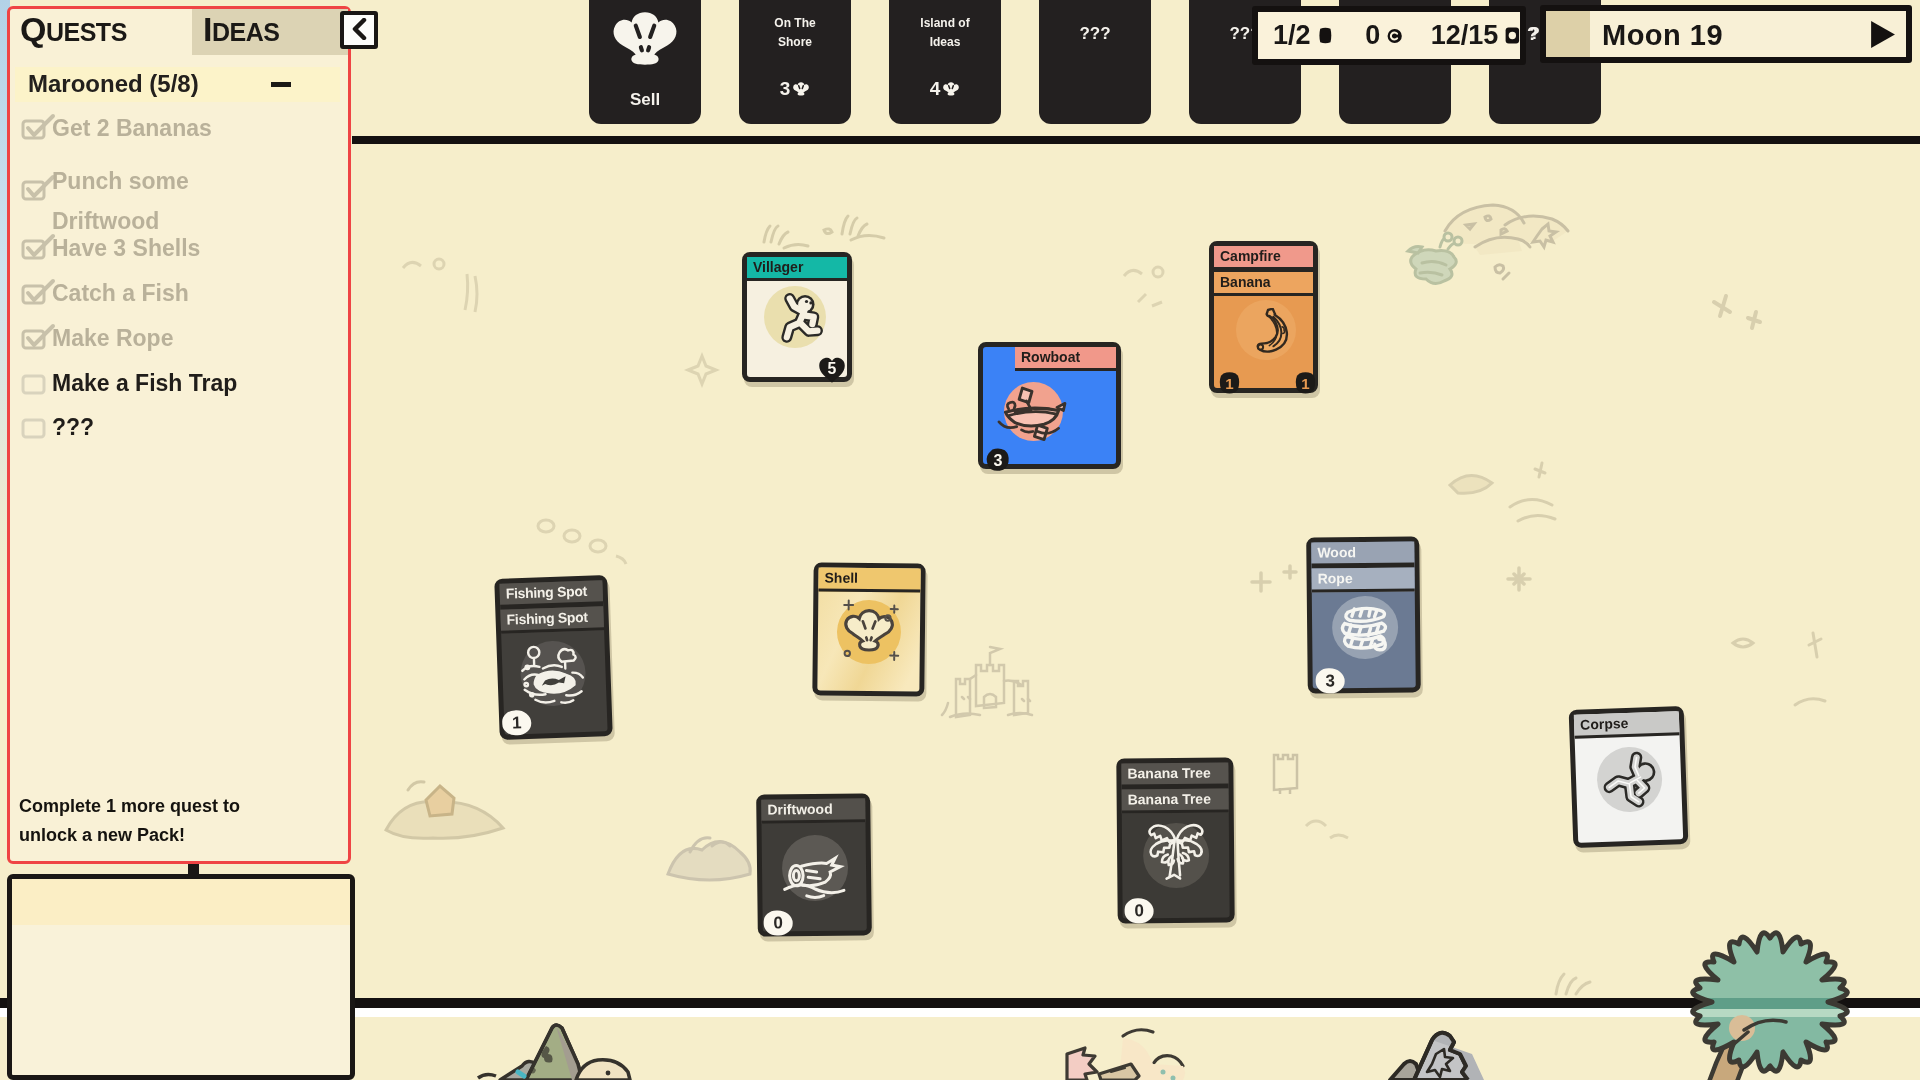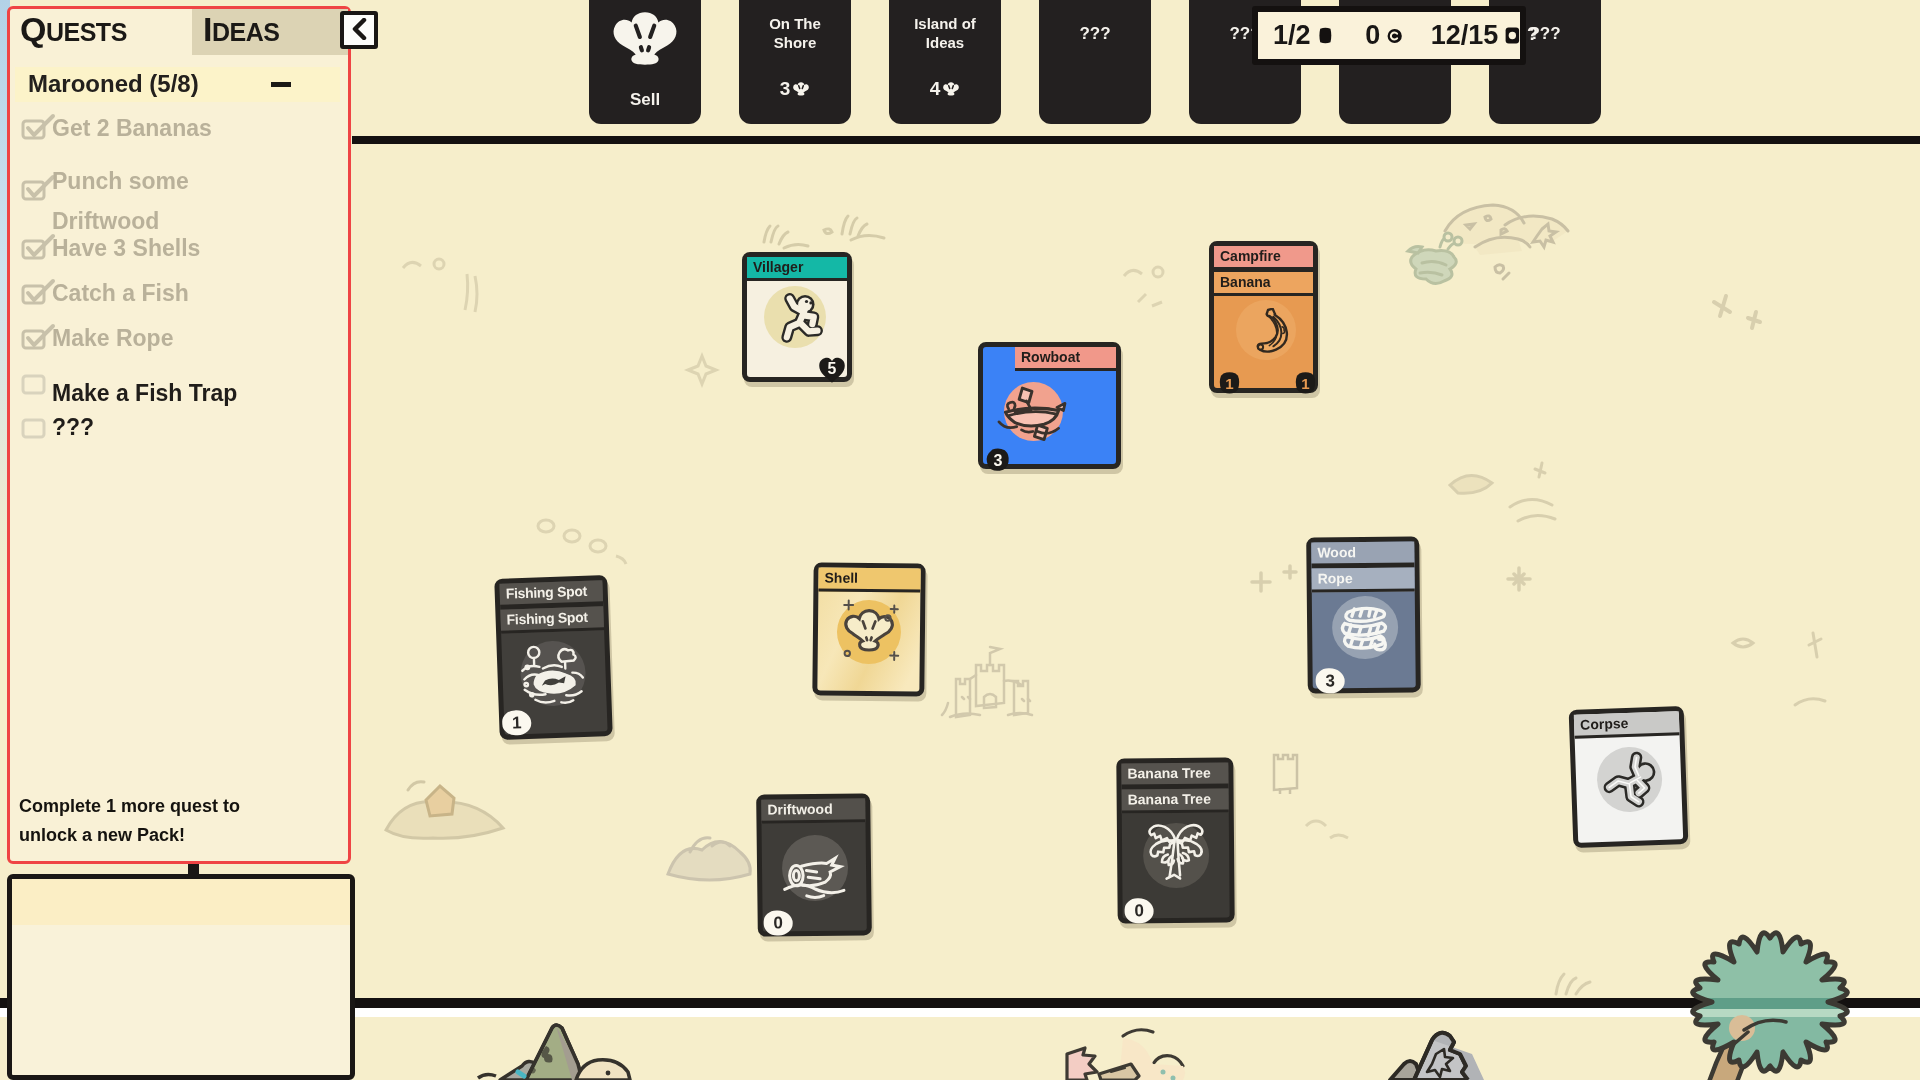--- a/index.html
+++ b/index.html
@@ -1,21 +1,21 @@
 <!DOCTYPE html>
 <html><head>
 <meta charset="utf-8">
 <style>
   html,body{margin:0;padding:0;}
   #stage{position:relative;width:1920px;height:1080px;overflow:hidden;
     background:#f6eecb;font-family:"Liberation Sans",sans-serif;}
   .abs{position:absolute;}
   .topcard{position:absolute;top:-16px;height:140px;width:112px;
     background:#232020;border-radius:12px;color:#f5f2ec;text-align:center;}
-  .topcard .t{font-weight:bold;font-size:15px;line-height:19px;margin-top:30px;}
+  .topcard .t{font-weight:bold;font-size:12px;line-height:19px;margin-top:30px;}
   .gcard{position:absolute;border:5px solid #272522;border-radius:8px;
     box-shadow:2px 5px 0 rgba(90,80,50,0.25);}
   .gcard .hd{height:21px;border-bottom:3px solid #272522;font-size:14px;
     font-weight:bold;line-height:21px;padding-left:6px;white-space:nowrap;overflow:hidden;}
   .gcard .hd2{height:21px;border-bottom:3px solid #272522;
     font-size:14px;font-weight:bold;line-height:21px;padding-left:6px;white-space:nowrap;overflow:hidden;}
   .circ{position:absolute;border-radius:50%;}
   .wbadge{position:absolute;width:29px;height:25px;background:#fbf8ef;
     border-radius:46% 54% 50% 48%;color:#2a2826;font-weight:bold;font-size:17px;
     text-align:center;line-height:25px;}
@@ -95,20 +95,31 @@
     <span style="margin-left:28px;">12/15</span>
 
     <svg width="21" height="25" viewBox="0 0 24 28" style="margin-left:7px;">
         <rect x="1" y="1" width="22" height="26" rx="5" fill="#141110"></rect>
         <circle cx="12" cy="14" r="6" fill="#faf2da"></circle>
       </svg>
   </div>
 
   <div class="abs" style="left:1527px;top:24px;font-size:18px;font-weight:bold;color:#f5f2ec;">?</div>
 
+  <div class="abs" style="left:1540px;top:5px;width:360px;height:46px;background:#f8f0d6;
+    border:6px solid #141110;border-radius:3px;">
+
+    <div class="abs" style="left:0;top:0;width:44px;height:46px;background:#ddd0a8;"></div>
+
+    <div class="abs" style="left:56px;top:8px;font-size:29px;font-weight:bold;letter-spacing:0.5px;color:#191715;">Moon 19</div>
+
+    <svg class="abs" style="right:10px;top:9px;" width="27" height="29" viewBox="0 0 26 28">
+        <path d="M2 1 L25 14 L2 27 Z" fill="#141110"></path>
+      </svg>
+  </div>
 
   <svg class="abs" style="left:756px;top:210px;" width="140" height="52" viewBox="0 0 140 52">
     <g stroke="#d5cca9" stroke-width="3" fill="none" stroke-linecap="round">
       <path d="M8 32 Q10 20 14 16 M15 32 Q18 18 22 16 M23 34 Q27 24 32 22"></path>
       <path d="M28 38 Q40 32 52 36"></path>
       <path d="M86 24 Q88 10 92 6 M94 24 Q97 10 101 8 M102 26 Q106 16 111 14"></path>
       <path d="M95 30 Q110 22 128 28"></path>
       <path d="M68 20 q6 -3 8 2 q-6 4 -8 -2 Z"></path>
     </g>
   </svg>
@@ -571,21 +582,21 @@
 
     <svg class="abs" style="left:10px;top:314px;" width="36" height="28" viewBox="0 0 36 28">
       <rect x="3" y="8" width="21" height="17" rx="3" fill="none" stroke="#c8c1aa" stroke-width="3"></rect>
       <path d="M8 15 l6 7 L33 3" stroke="#c8c1aa" stroke-width="4" fill="none" stroke-linecap="round"></path>
     </svg>
     <div class="qitem qgray" style="top:316px;">Make Rope</div>
 
     <svg class="abs" style="left:10px;top:359px;" width="36" height="28" viewBox="0 0 36 28">
       <rect x="3" y="8" width="21" height="17" rx="3" fill="none" stroke="#d9d3bd" stroke-width="3"></rect>
     </svg>
-    <div class="qitem qblack" style="top:371px;">Make a Fish Trap</div>
+    <div class="qitem qblack" style="top:361px;">Make a Fish Trap</div>
 
     <svg class="abs" style="left:10px;top:403px;" width="36" height="28" viewBox="0 0 36 28">
       <rect x="3" y="8" width="21" height="17" rx="3" fill="none" stroke="#d9d3bd" stroke-width="3"></rect>
     </svg>
     <div class="qitem qblack" style="top:405px;">???</div>
 
     <div class="abs" style="left:9px;top:783px;font-size:18px;font-weight:bold;color:#15130f;line-height:29px;white-space:nowrap;">Complete 1 more quest to<br>unlock a new Pack!</div>
   </div>
 
   <div class="abs" style="left:340px;top:11px;width:30px;height:30px;background:#fdfdfb;

